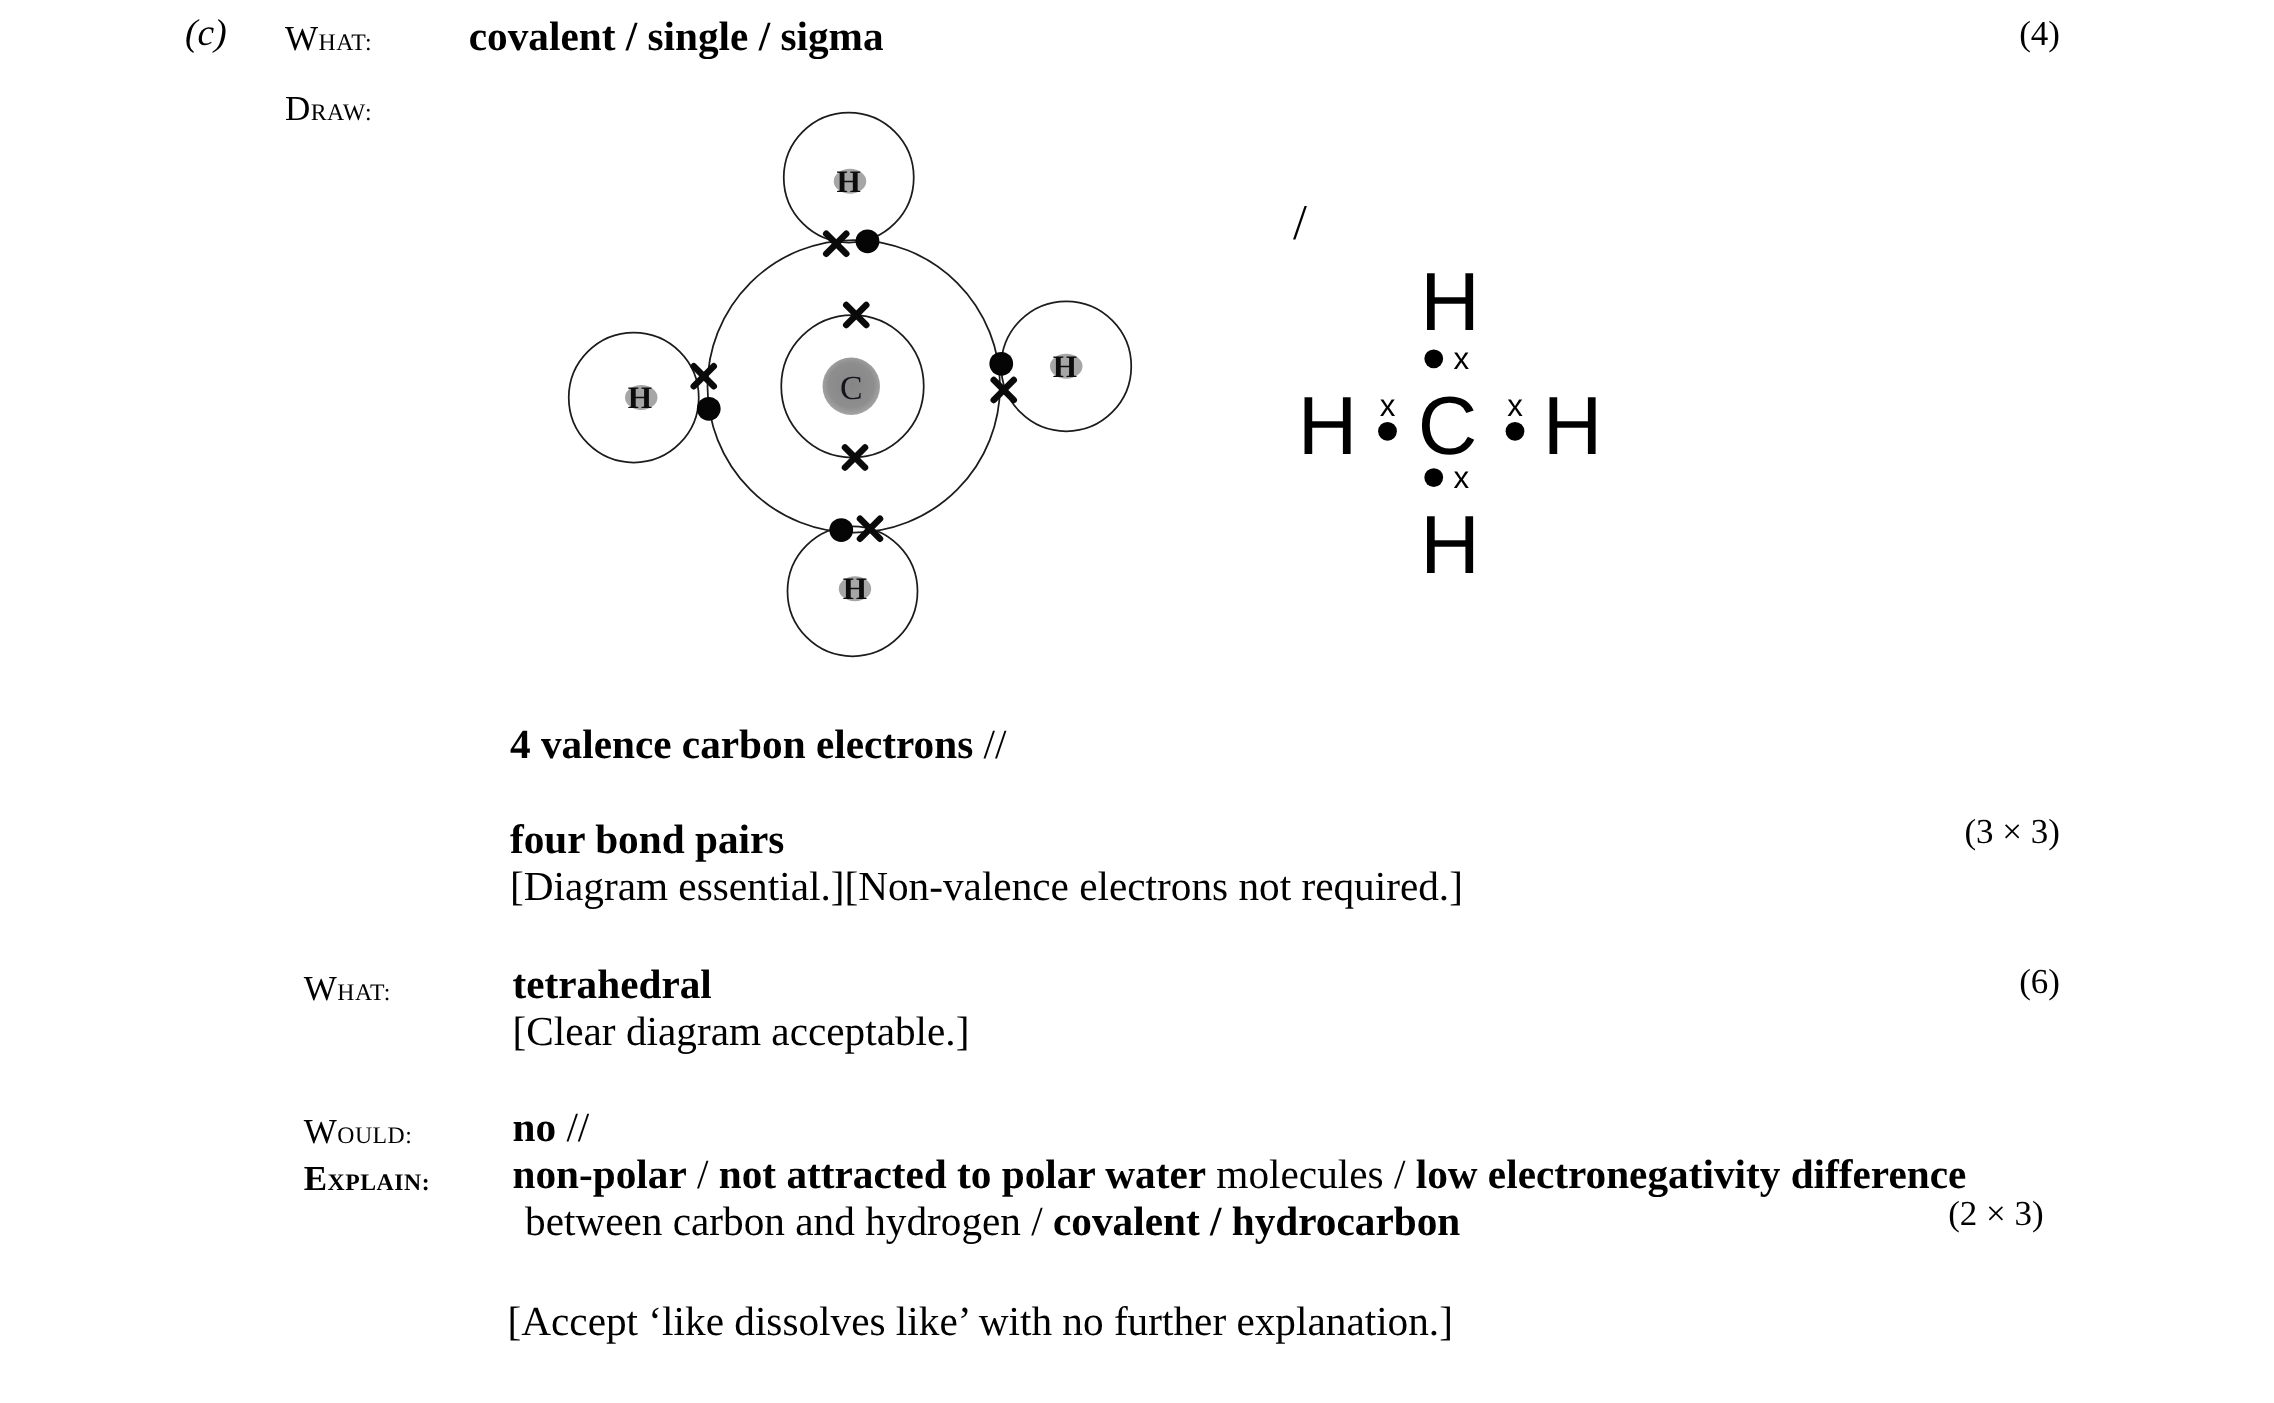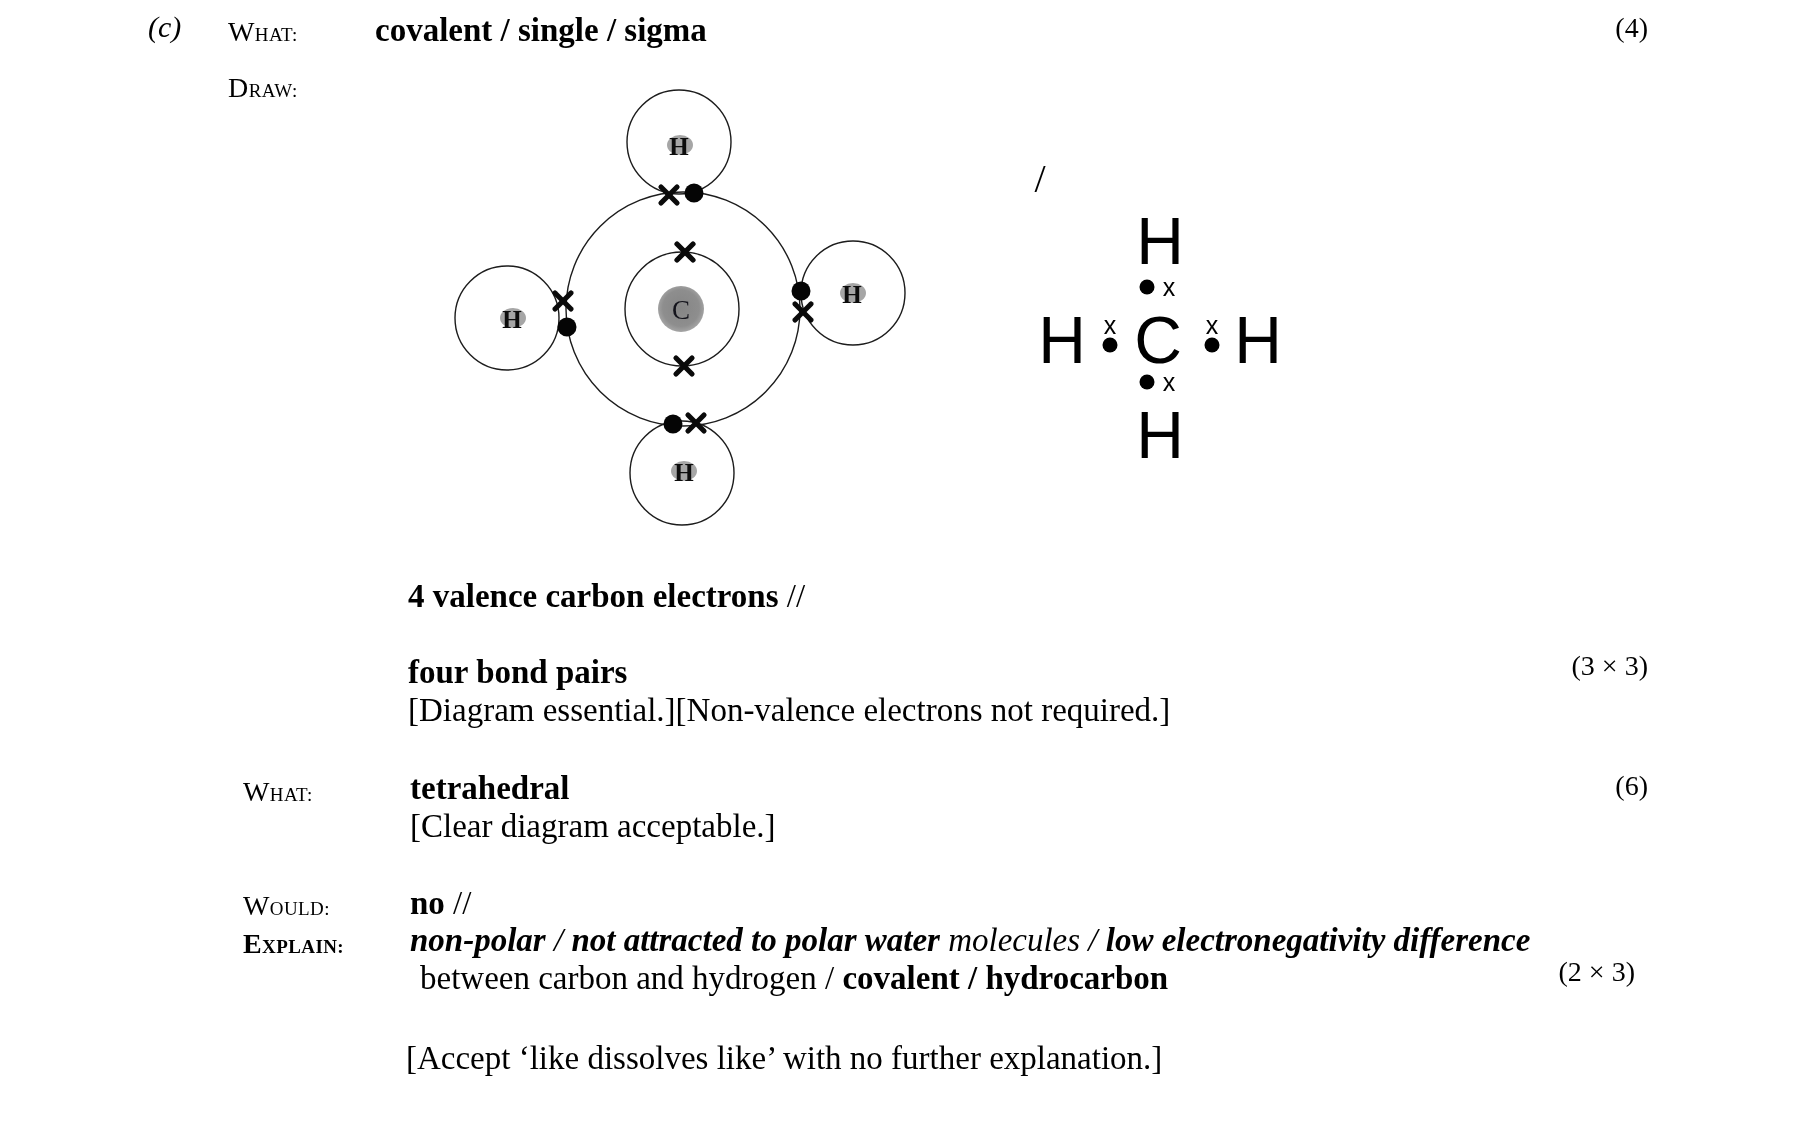--- a/index.html
+++ b/index.html
@@ -136,19 +136,19 @@
 
   <div class="abs kw" style="left:243px; top:776px;">WHAT:</div>
   <div class="abs body b" style="left:410px; top:770px;">tetrahedral</div>
   <div class="abs body" style="left:410px; top:808px;">[Clear diagram acceptable.]</div>
   <div class="abs mark" style="right:171px; top:770px;">(6)</div>
 
   <div class="abs kw" style="left:243px; top:890px;">WOULD:</div>
   <div class="abs body" style="left:410px; top:885px;"><span class="b">no</span><span> //</span></div>
 
   <div class="abs kw" style="left:243px; top:928px;font-weight:bold;">EXPLAIN:</div>
-  <div class="abs body" style="left:410px; top:922px;font-style:italic;"><span class="b">non-polar</span><span> / </span><span class="b">not attracted to polar water</span><span> molecules / </span><span class="b">low electronegativity difference</span></div>
+  <div class="abs body" style="left:410px; top:922px;"><span class="b">non-polar</span><span> / </span><span class="b">not attracted to polar water</span><span> molecules / </span><span class="b">low electronegativity difference</span></div>
   <div class="abs body" style="left:420px; top:960px;"><span>between carbon and hydrogen / </span><span class="b">covalent / hydrocarbon</span></div>
   <div class="abs mark" style="right:184px; top:956px;">(2 × 3)</div>
 
   <div class="abs body" style="left:406px; top:1040px;">[Accept ‘like dissolves like’ with no further explanation.]</div>
 
 </div>
 
 </body></html>

